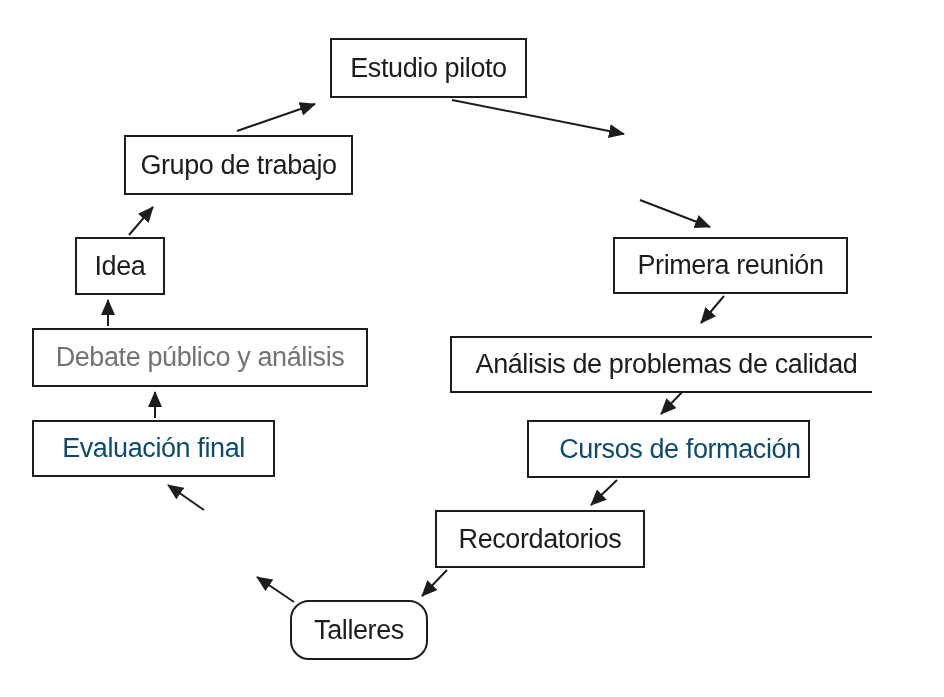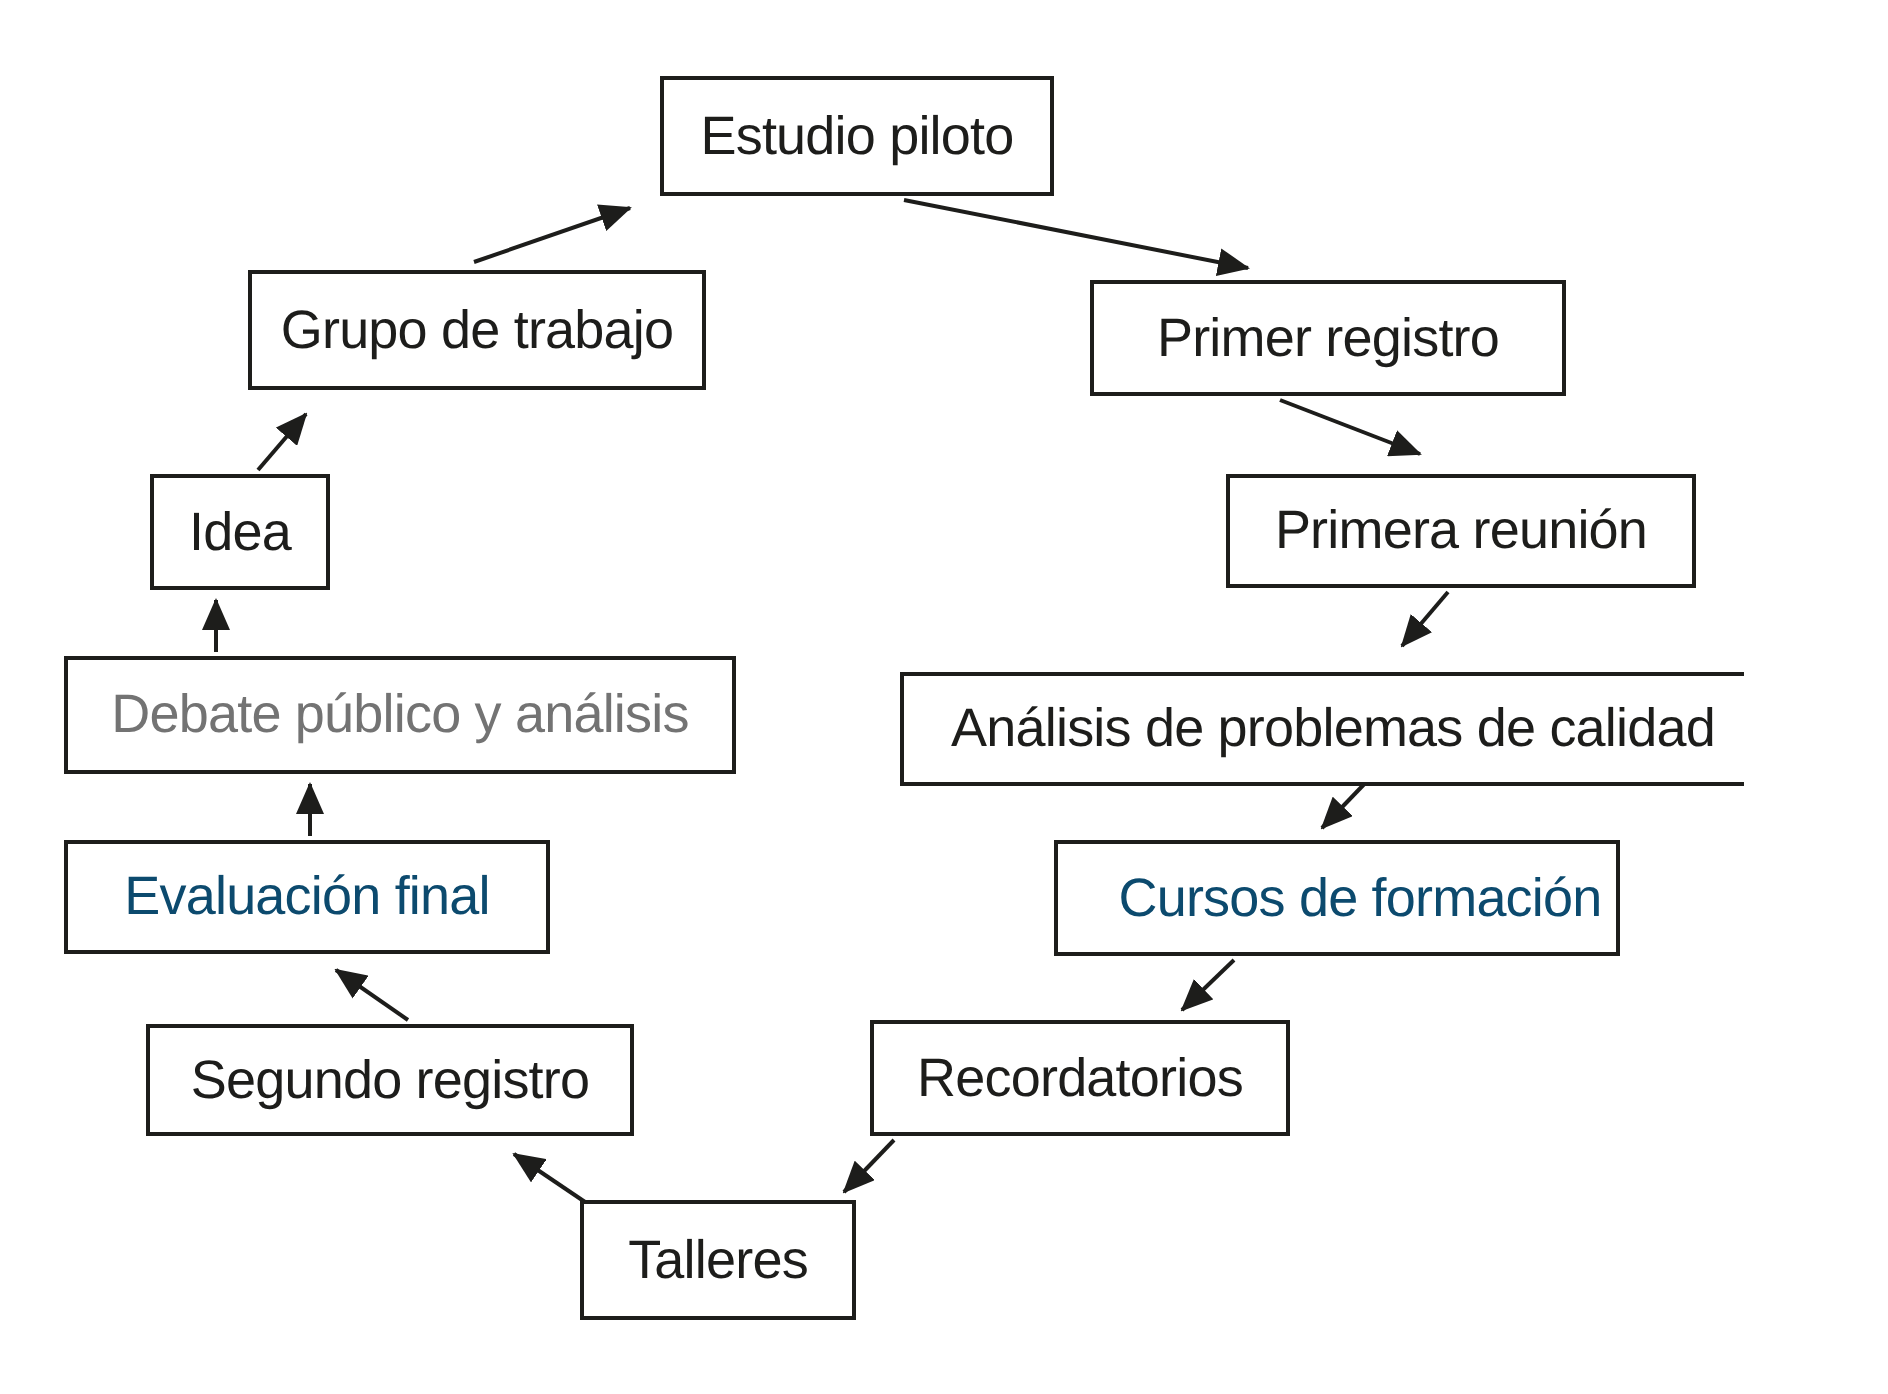--- a/index.html
+++ b/index.html
@@ -49,23 +49,21 @@
       <line x1="617" y1="480" x2="591" y2="505" stroke="#1d1d1b" stroke-width="2" marker-end="url(#ah)"></line>
       <line x1="447" y1="570" x2="422" y2="596" stroke="#1d1d1b" stroke-width="2" marker-end="url(#ah)"></line>
       <line x1="294" y1="602" x2="257" y2="577" stroke="#1d1d1b" stroke-width="2" marker-end="url(#ah)"></line>
       <line x1="204" y1="510" x2="168" y2="485" stroke="#1d1d1b" stroke-width="2" marker-end="url(#ah)"></line>
       <line x1="155" y1="418" x2="155" y2="392" stroke="#1d1d1b" stroke-width="2" marker-end="url(#ah)"></line>
       <line x1="108" y1="326" x2="108" y2="300" stroke="#1d1d1b" stroke-width="2" marker-end="url(#ah)"></line>
       <line x1="129" y1="235" x2="153" y2="207" stroke="#1d1d1b" stroke-width="2" marker-end="url(#ah)"></line>
     </svg>
 <div class="node" style="left: 330px; top: 38px; width: 197px; height: 60px; border-color: rgb(29, 29, 27); background: rgb(255, 255, 255); color: rgb(29, 29, 27);">Estudio piloto</div>
     <div class="node" style="left: 124px; top: 135px; width: 229px; height: 60px; border-color: rgb(29, 29, 27); background: rgb(255, 255, 255); color: rgb(29, 29, 27);">Grupo de trabajo</div>
-    <div class="node" style="left: 545px; top: 140px; width: 238px; height: 58px; border-color: rgb(29, 29, 27); background: rgb(255, 255, 255); color: rgb(29, 29, 27);">Primer registro</div>
     <div class="node" style="left: 75px; top: 237px; width: 90px; height: 58px; border-color: rgb(29, 29, 27); background: rgb(255, 255, 255); color: rgb(29, 29, 27);">Idea</div>
     <div class="node" style="left: 613px; top: 237px; width: 235px; height: 57px; border-color: rgb(29, 29, 27); background: rgb(255, 255, 255); color: rgb(29, 29, 27);">Primera reunión</div>
     <div class="node" style="left: 32px; top: 328px; width: 336px; height: 59px; border-color: rgb(29, 29, 27); background: rgb(255, 255, 255); color: #737373;">Debate público y análisis</div>
     <div class="node" style="left: 450px; top: 336px; width: 433px; height: 57px; border-color: rgb(29, 29, 27); background: rgb(255, 255, 255); color: rgb(29, 29, 27);">Análisis de problemas de calidad</div>
     <div class="node" style="left: 32px; top: 420px; width: 243px; height: 57px; border-color: rgb(29, 29, 27); background: rgb(255, 255, 255); color: #0c4a6e;">Evaluación final</div>
     <div class="node" style="left: 527px; top: 420px; width: 283px; height: 58px; border-color: rgb(29, 29, 27); background: rgb(255, 255, 255); color: #0c4a6e; padding-left: 23px;">Cursos de formación</div>
-    <div class="node" style="left: 73px; top: 512px; width: 244px; height: 56px; border-color: rgb(29, 29, 27); background: rgb(255, 255, 255); color: rgb(29, 29, 27);">Segundo registro</div>
     <div class="node" style="left: 435px; top: 510px; width: 210px; height: 58px; border-color: rgb(29, 29, 27); background: rgb(255, 255, 255); color: rgb(29, 29, 27);">Recordatorios</div>
-    <div class="node" style="left: 290px; top: 600px; width: 138px; height: 60px; border-color: rgb(29, 29, 27); background: rgb(255, 255, 255); color: rgb(29, 29, 27);">Talleres</div>
+    <div class="node" style="left: 290px; top: 600px; width: 138px; height: 60px; border-color: rgb(29, 29, 27); background: rgb(255, 255, 255); color: rgb(29, 29, 27); border-radius: 19px;">Talleres</div>
   </div>
 
 </body></html>

